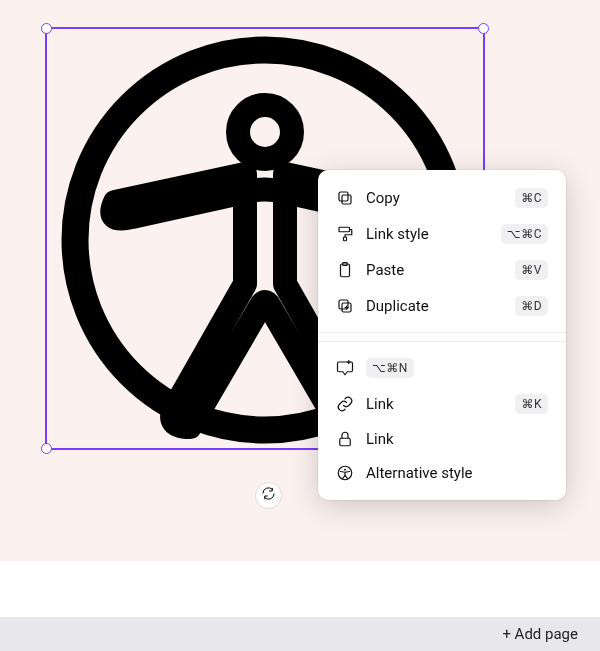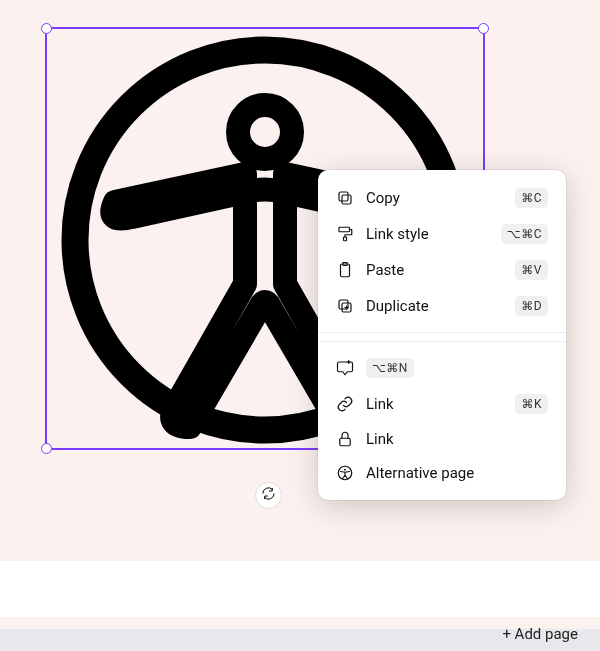--- a/index.html
+++ b/index.html
@@ -9,21 +9,21 @@
     height: 651px;
     background: #fbf1ee;
     font-family: -apple-system, BlinkMacSystemFont, "Segoe UI", Roboto, sans-serif;
     overflow: hidden;
     position: relative;
   }
   .bottom-strip {
     position: absolute;
     left: 0; right: 0;
     bottom: 0;
-    height: 22px;
+    height: 34px;
     background: #e8e8ec;
   }
   .bottom-strip-2 {
     position: absolute;
     left: 0; right: 0;
     bottom: 34px;
     height: 56px;
     background: #ffffff;
   }
   .add-page {
@@ -252,16 +252,16 @@
   </div>
 
   <div class="ctx-item">
     <span class="icon-slot">
       <svg viewBox="0 0 24 24">
           <circle cx="12" cy="12" r="9"></circle>
           <circle cx="12" cy="7.5" r="1.3" fill="#111" stroke="none"></circle>
           <path d="M6 10l6 1 6-1M12 11v4M12 15l-3 4M12 15l3 4"></path>
         </svg>
     </span>
-    <span class="label">Alternative page</span>
+    <span class="label">Alternative style</span>
   </div>
 
 </div>
 
 </body></html>

